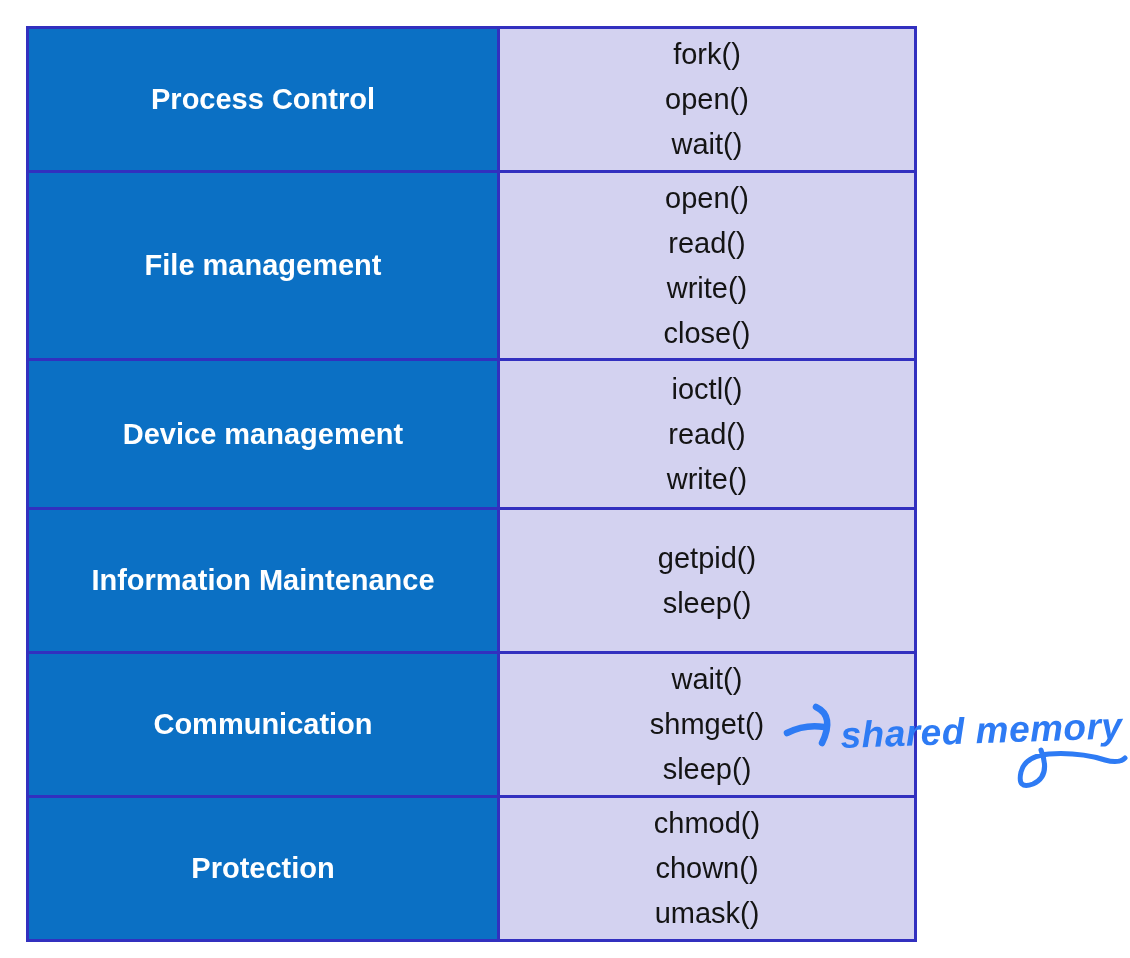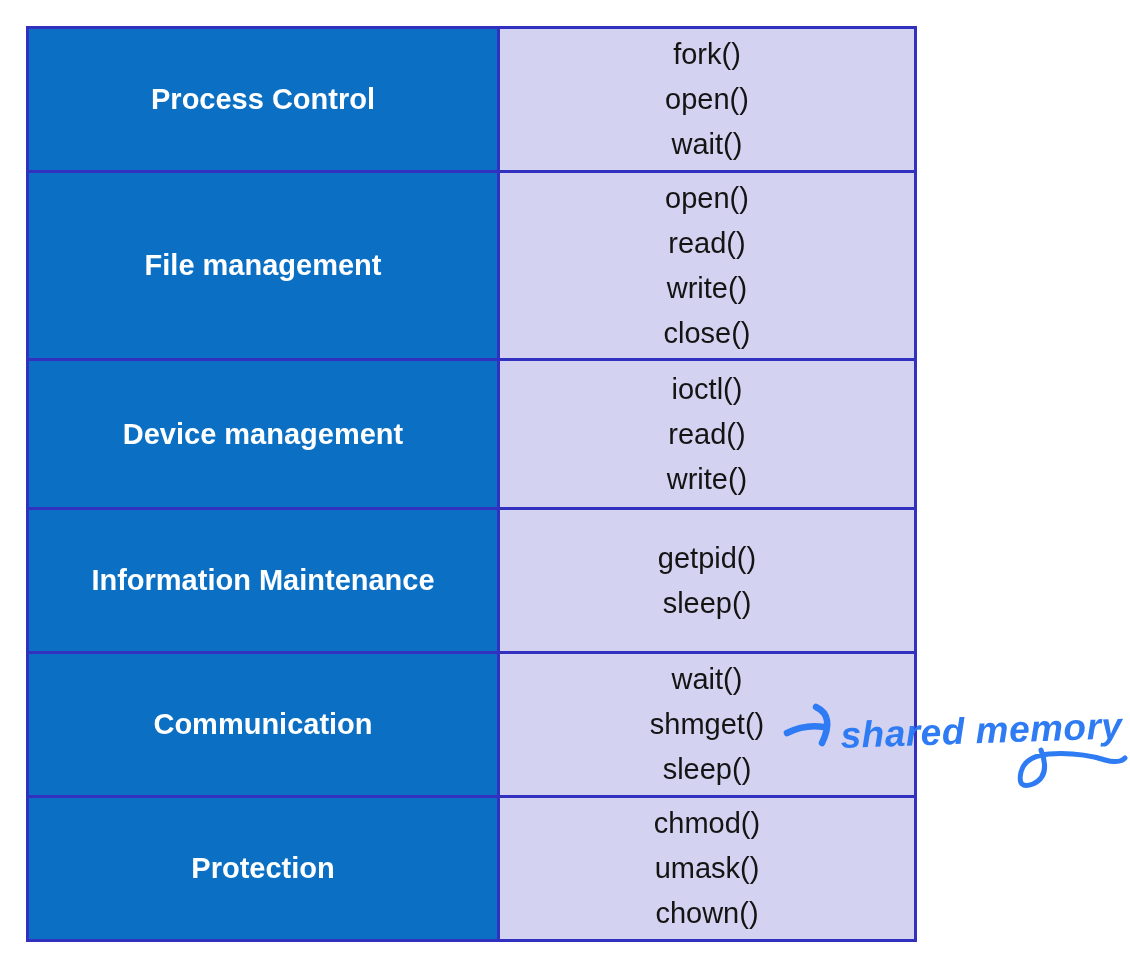--- a/index.html
+++ b/index.html
@@ -108,22 +108,22 @@
   <div class="cat-cell">Communication</div>
   <div class="calls-cell">
     <div class="line">wait()</div>
     <div class="line">shmget()</div>
     <div class="line">sleep()</div>
   </div>
 
   <div class="cat-cell">Protection</div>
   <div class="calls-cell">
     <div class="line">chmod()</div>
+    <div class="line">chown()</div>
     <div class="line">umask()</div>
-    <div class="line">chown()</div>
   </div>
 
 </div>
 
 <div class="annotation-layer">
   <svg viewBox="0 0 395 115" xmlns="http://www.w3.org/2000/svg">
 
     <g>
       <path class="hand-stroke" stroke-width="6.5" d="M 52,45 Q 70,36 89,39"></path>
       <path class="hand-stroke" stroke-width="6.5" d="M 81,19 Q 100,28 87,55"></path>

